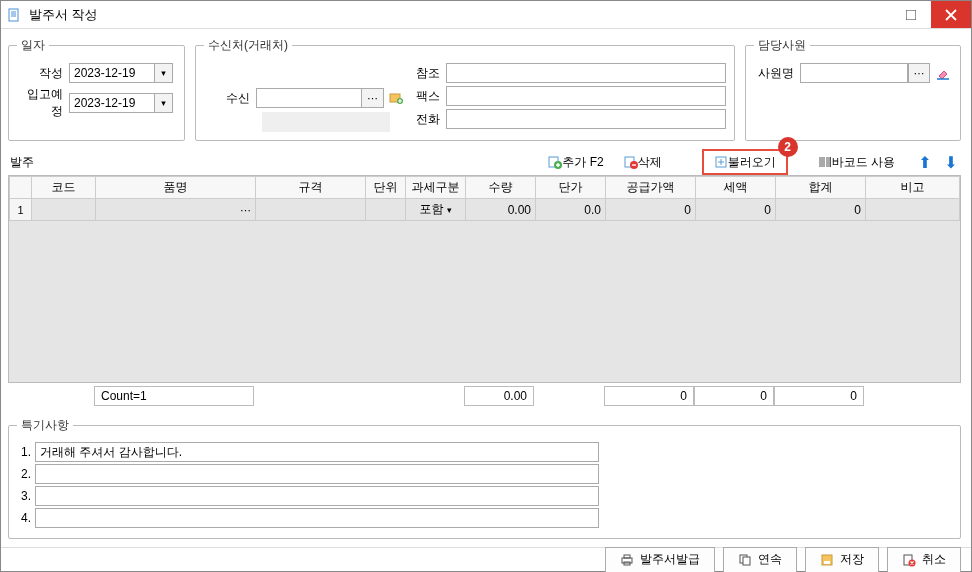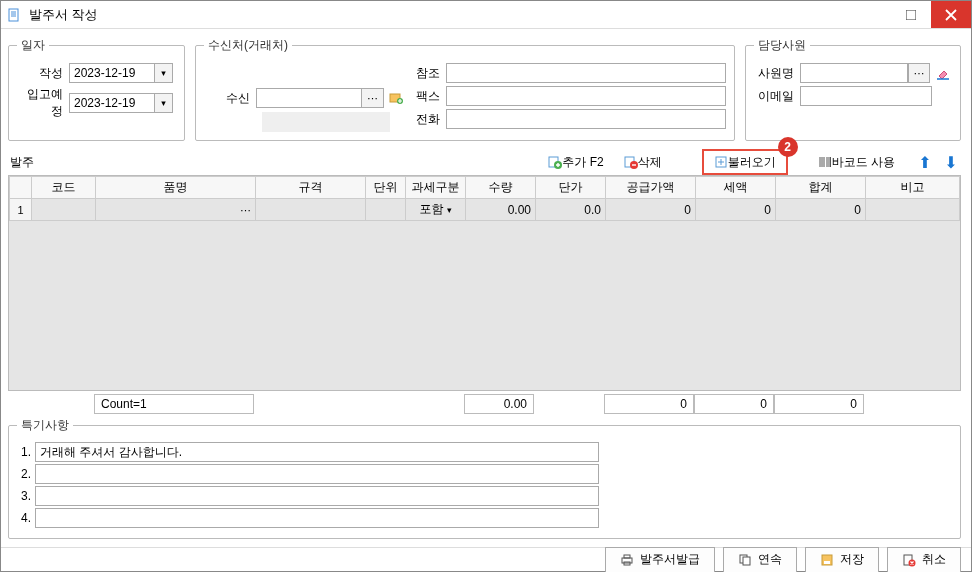--- a/index.html
+++ b/index.html
@@ -47,21 +47,21 @@
 .arrow{width:20px;height:20px;display:flex;align-items:center;justify-content:center;font-size:16px;}
 .grid-wrap{border:1px solid #bbb;height:220px;overflow:hidden;background:#e5e5e5;position:relative;}
 .grid{width:100%;border-collapse:collapse;}
 .grid th,.grid td{border:1px solid #ccc;font-size:12px;padding:2px 4px;height:20px;text-align:center;white-space:nowrap;overflow:hidden;}
 .grid th{background:#f7f7f7;font-weight:normal;}
 .grid td.num{text-align:right;}
 .grid td.sel{width:20px;background:#f5f5f5;font-size:11px;}
 .row-cell-btn{font-size:11px; text-align:right;}
 .summary-row{display:flex;padding:3px 0;gap:0;}
 .summary-cell{border:1px solid #bbb;height:20px;font-size:12px;display:flex;align-items:center;justify-content:flex-end;padding:0 6px;background:#fff;}
-.fs-notes{}
+.fs-notes{margin-top:8px;}
 .note-row{display:flex;align-items:center;margin:2px 0;}
 .note-row .n{width:18px;text-align:right;padding-right:4px;}
 .note-input{width:564px;height:20px;border:1px solid #aaa;padding:0 4px;font-size:12px;}
 .bottom-bar{height:24px;border-top:1px solid #ddd;display:flex;align-items:center;justify-content:flex-end;padding:0 10px;gap:8px;}
 .btn{height:26px;padding:0 14px;border:1px solid #aaa;background:#fdfdfd;display:flex;align-items:center;gap:6px;font-size:12px;cursor:pointer;}
 .ic{width:14px;height:14px;display:inline-flex;align-items:center;justify-content:center;}
 </style>
 </head>
 <body>
 
@@ -157,24 +157,20 @@
               <span>⋯</span>
             </div>
           <span class="eraser">
             <span class="ic">
                 <svg width="14" height="14" viewBox="0 0 14 14">
                   <path d="M3 10 L8 5 L11 8 L6 13 Z" fill="#f48fb1" stroke="#d04d7a"></path>
                   <path d="M1 13 h12" stroke="#1976d2" stroke-width="1.5"></path>
                 </svg>
               </span>
           </span>
-        </div>
-        <div class="field-row">
-          <label style="width:46px">이메일</label>
-          <input class="input" style="width: 132px;" value="">
         </div>
       </fieldset>
     </div>
 
     <div class="section-label">
       <span>발주</span>
       <span class="spacer"></span>
       <div class="tbtn">
         <span class="ic">
             <svg width="14" height="14" viewBox="0 0 14 14">

